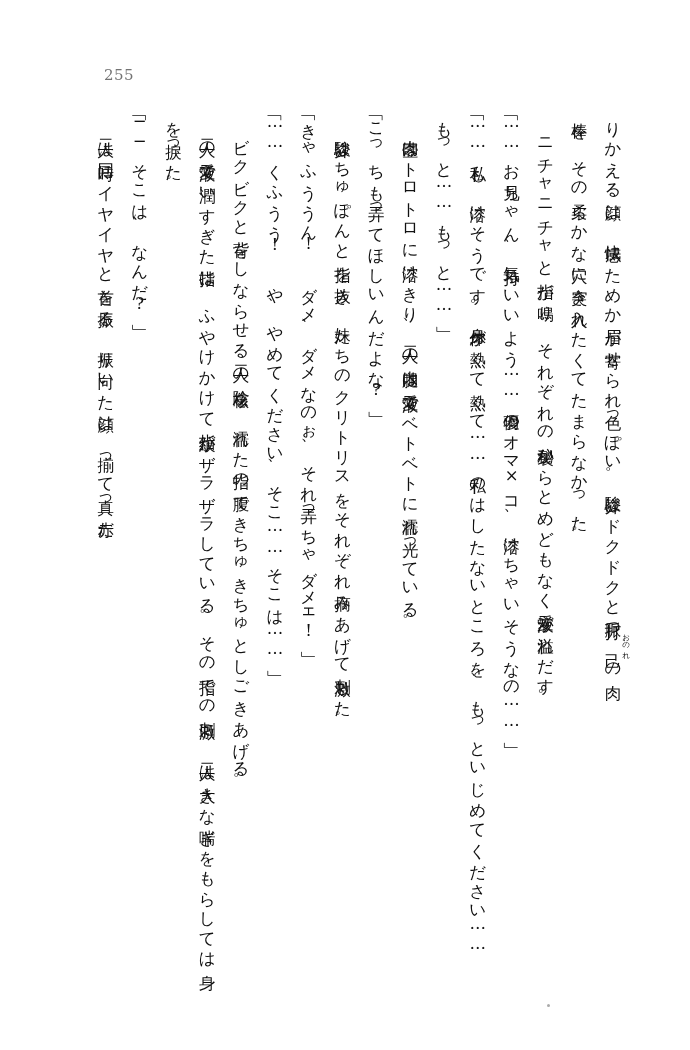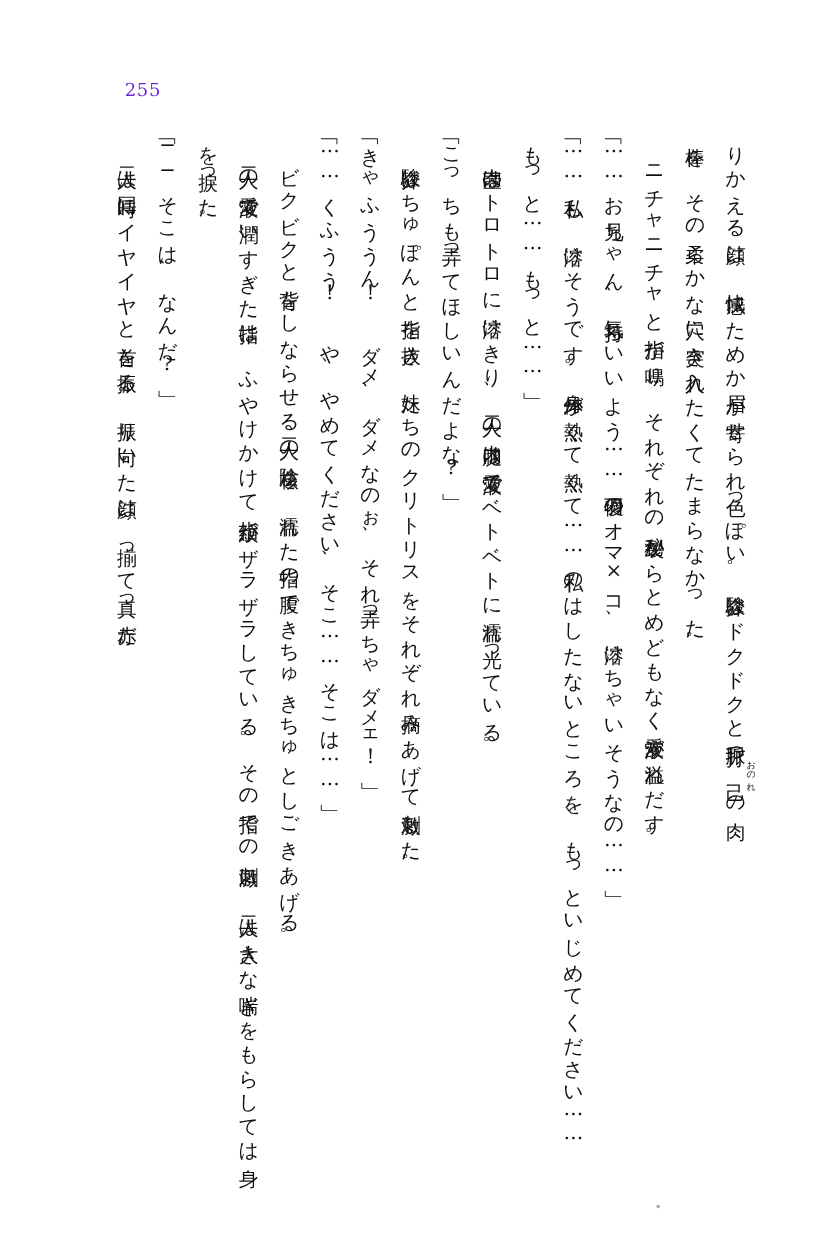--- a/index.html
+++ b/index.html
@@ -24,21 +24,21 @@
     height: 1050px;
     background: #ffffff;
   }
 
   .page-number {
     position: absolute;
     left: 104px;
     top: 66px;
     font-size: 15px;
     letter-spacing: 0.5px;
-    color: #6d28d9;
+    color: #737373;
     font-family: "DejaVu Serif", "Liberation Serif", serif;
   }
 
   
   .vtext {
     position: absolute;
     top: 110px;
     right: 60px;
     height: 860px;
     width: 560px;

